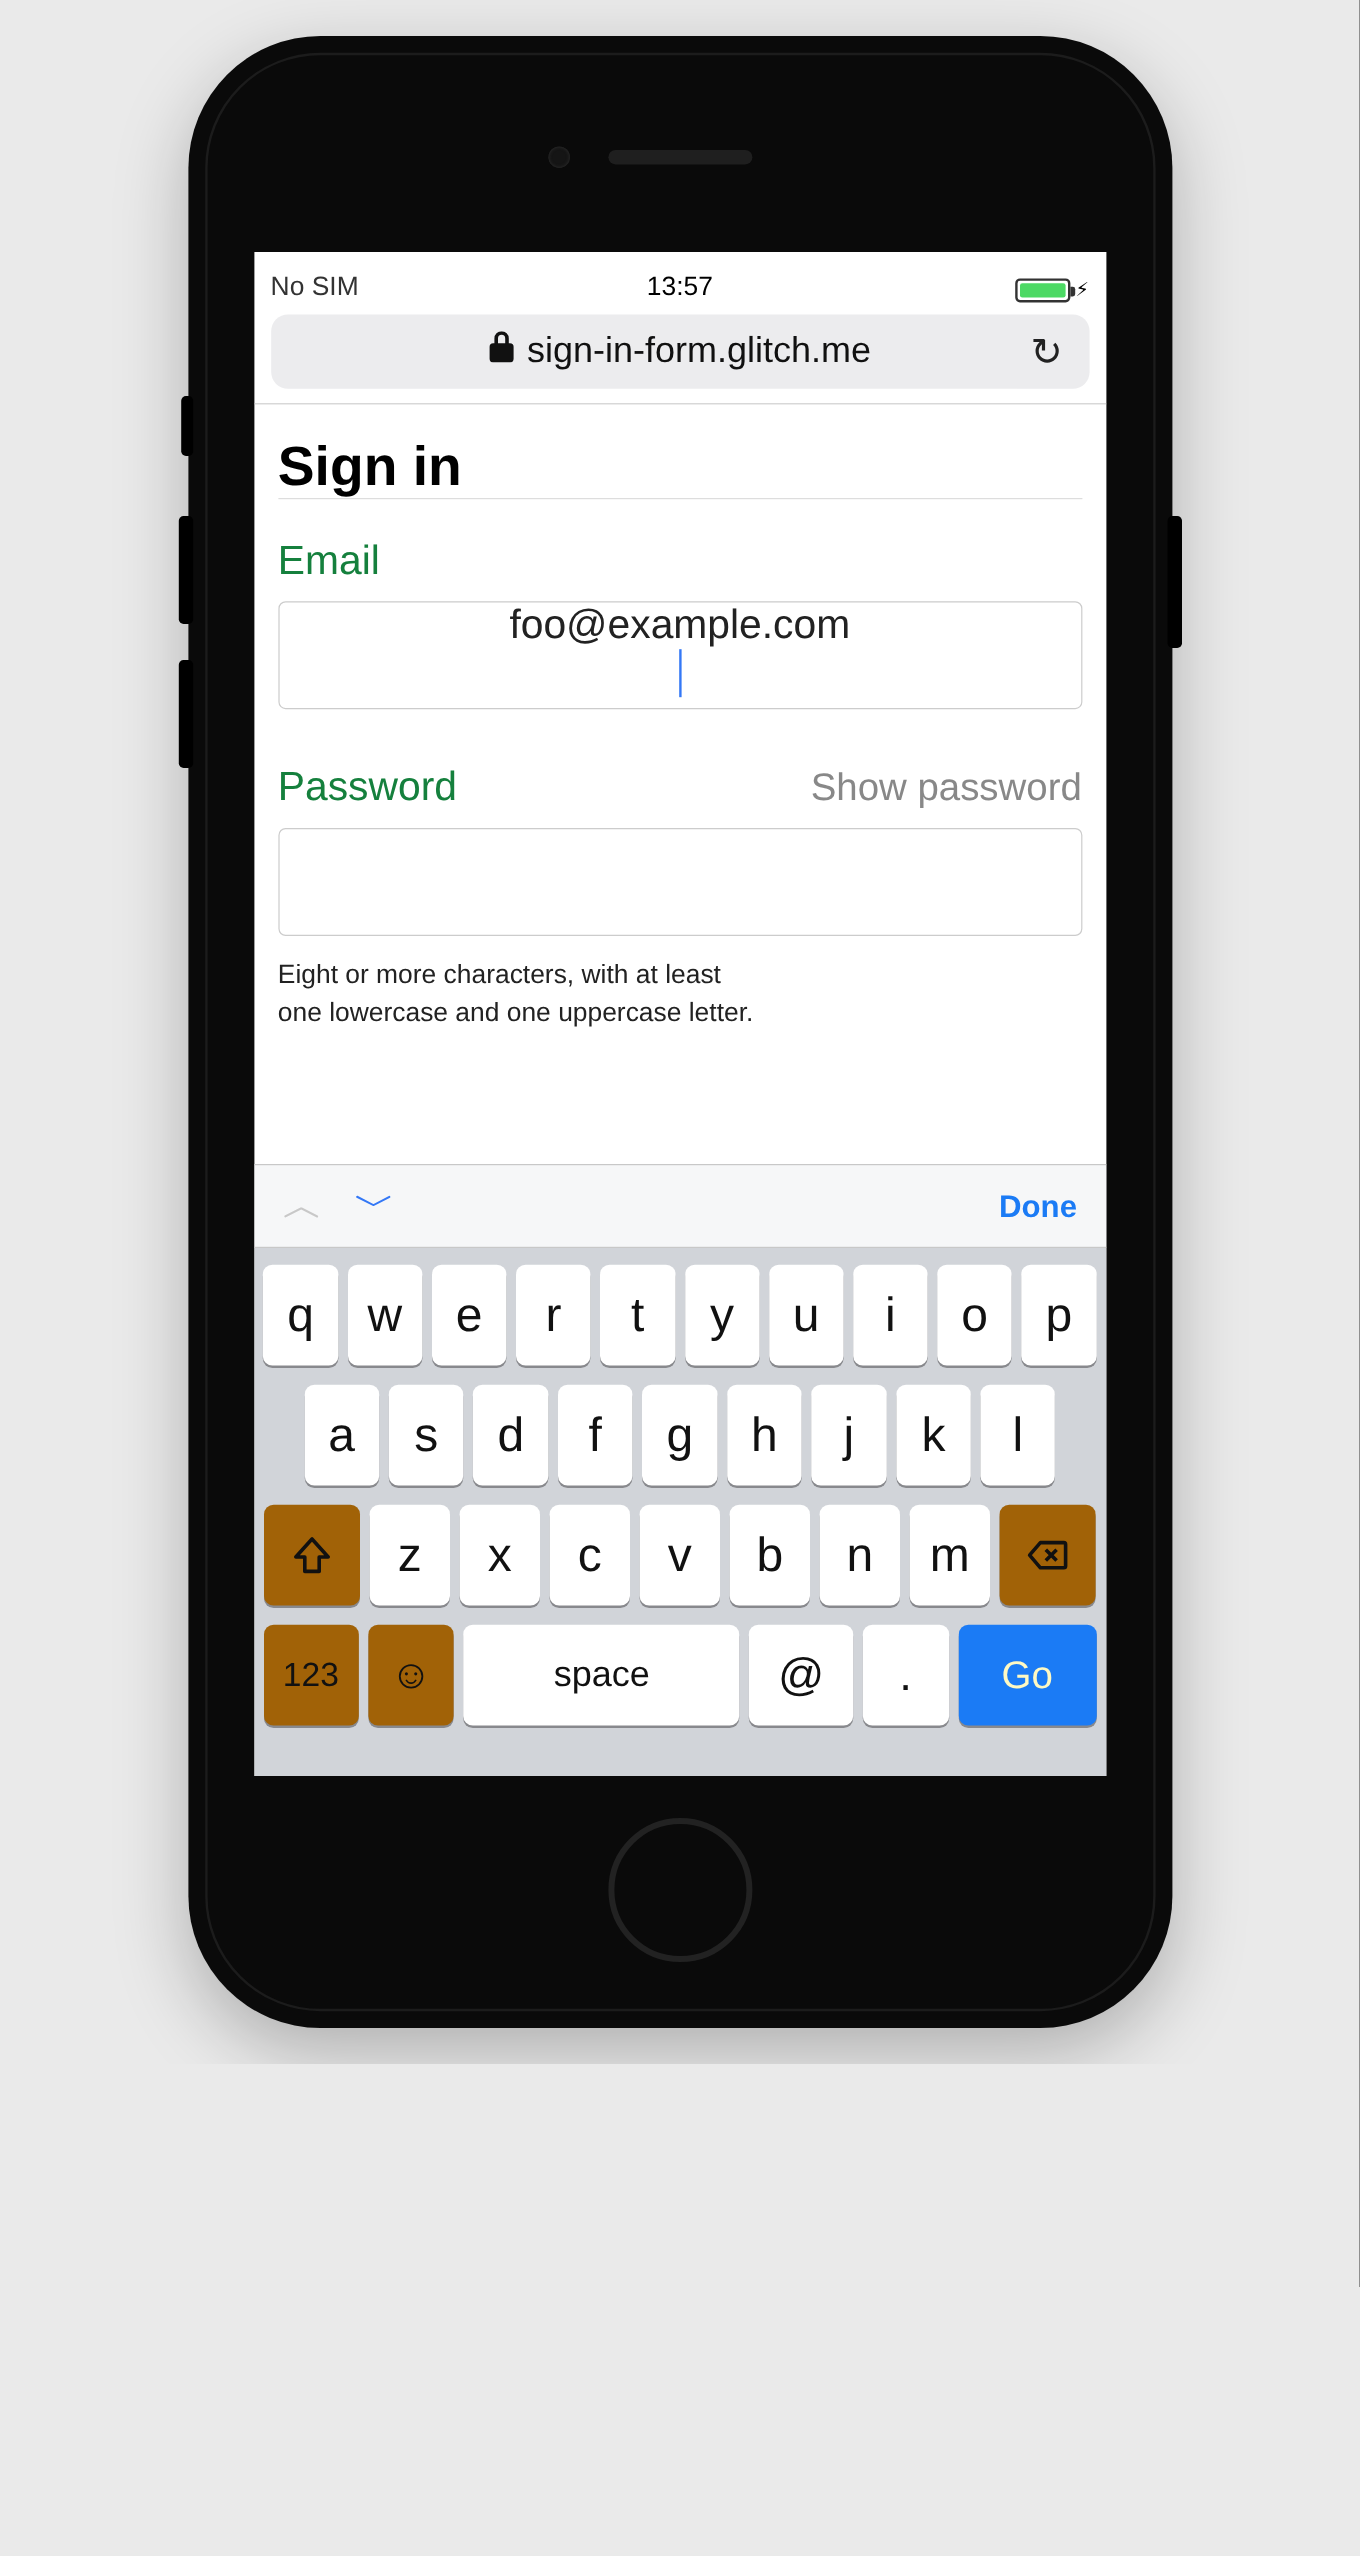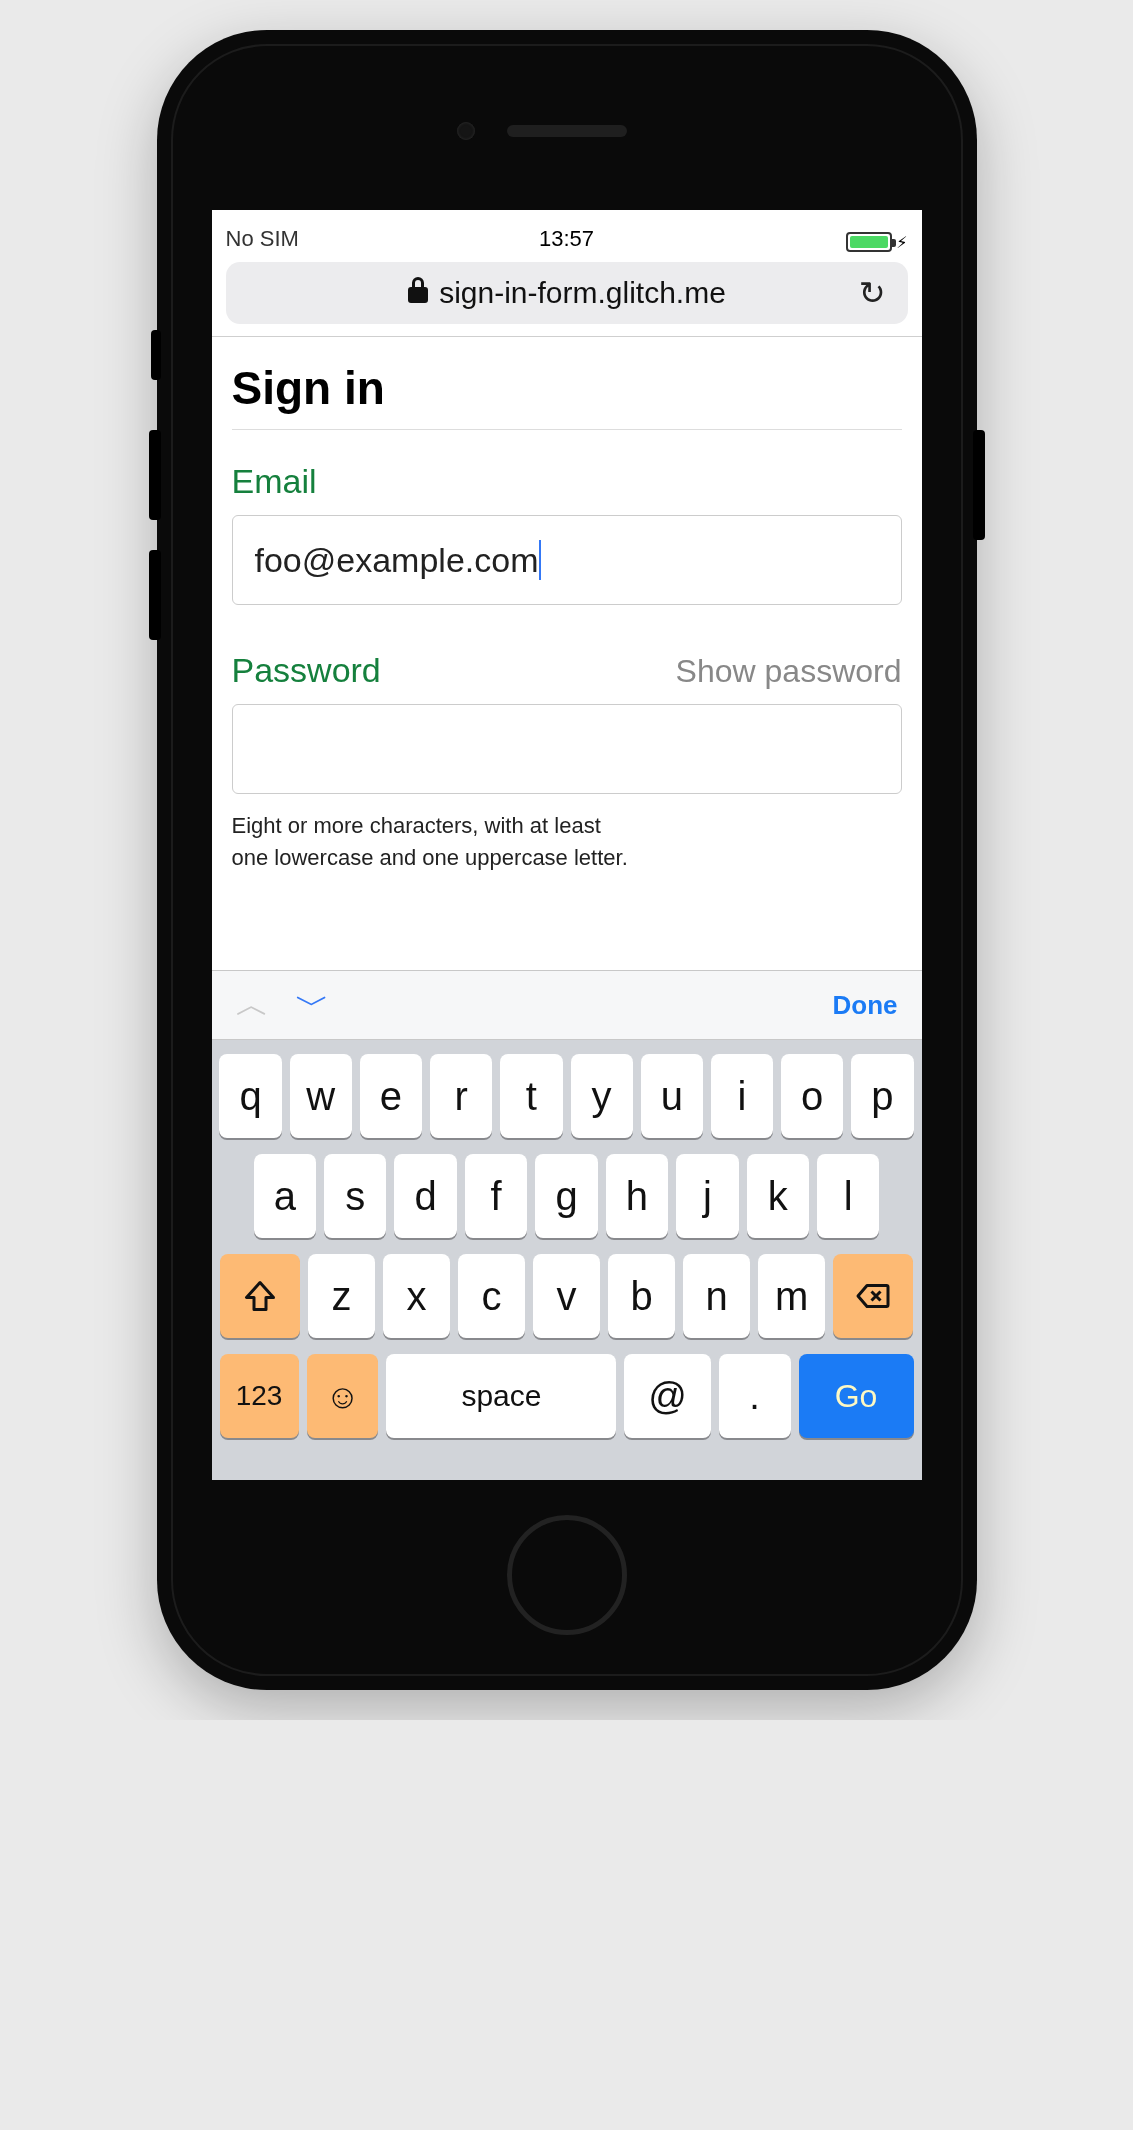--- a/index.html
+++ b/index.html
@@ -67,21 +67,21 @@
     .urlbar-wrap { padding: 10px 14px 12px; border-bottom: 1px solid #cfcfcf; }
     .urlbar {
       background: #ececee; border-radius: 14px; height: 62px;
       display: flex; align-items: center; justify-content: center; position: relative;
       font-size: 30px; color: #111;
     }
     .urlbar .refresh { position: absolute; right: 22px; font-size: 32px; color:#222;}
     .lock { margin-right: 10px; }
     
     .content { padding: 24px 20px 0; }
-    h1.title { font-size: 46px; font-weight: 700; padding-bottom: 14px; border-bottom: 1px solid #ddd; margin-bottom: 32px; }
+    h1.title { font-size: 46px; font-weight: 700; border-bottom: 1px solid #ddd; margin-bottom: 32px; }
     .field-label { font-size: 34px; color: #15803d; margin-bottom: 14px; display:block;margin-top:16px;}
     .label-row { display: flex; justify-content: space-between; align-items: baseline; margin-bottom: 14px;}
     .label-row .secondary { font-size: 32px; color: #888; }
     .input {
       width: 100%; height: 90px; border: 1px solid #ccc; border-radius: 6px;
       font-size: 34px; padding: 0 22px; color: #222; background:#fff;
     }
     .input.focused { position: relative; }
     .caret{display:inline-block;width:2px;height:40px;background:#3478f6;vertical-align:middle;margin-left:1px;}
     .field-block { margin-bottom: 30px; }
@@ -102,31 +102,31 @@
       position: absolute; bottom: 0; left: 0; right: 0; height: 440px;
       background: #d1d4d9; padding: 14px 8px 10px;
     }
     .krow { display: flex; justify-content: center; gap: 8px; margin-bottom: 16px; }
     .key {
       background: #fff; border-radius: 8px; box-shadow: 0 2px 0 #88898d;
       height: 84px; display: flex; align-items: center; justify-content: center;
       font-size: 40px; color: #111; flex:1; min-width:0;
     }
     .krow.mid { padding: 0 34px; }
-    .key.mod { background: #fdba74; }
+    .key.mod { background: #a16207; }
     .key.shift svg, .key.bksp svg { width: 36px; height: 36px; }
     .krow.bottom .key { height: 84px; }
     .key.space { flex: 3.2; font-size: 30px; }
     .key.num { flex: 1.1; font-size: 28px; }
     .key.emoji { flex: 1; font-size: 34px; }
     .key.at{flex:1.2;font-size:38px;}
     .key.dot{flex:1;font-size:38px;}
     .key.go { flex: 1.6; background: #1b7bf5; color: #fef9c3; font-size: 32px; }
     .krow.third .key.shift, .krow.third .key.bksp { flex: 1.2; }
-    .input-text{display:flex;align-items:center;height:100%;}
+    .input-text{display:flex;align-items:center;height:100%;flex-direction:column;}
   </style>
 </head>
 <body>
 
 <div class="phone-frame">
   <div class="side-btn mute"></div>
   <div class="side-btn vol1"></div>
   <div class="side-btn vol2"></div>
   <div class="side-btn pwr"></div>
   <div class="speaker"></div>

